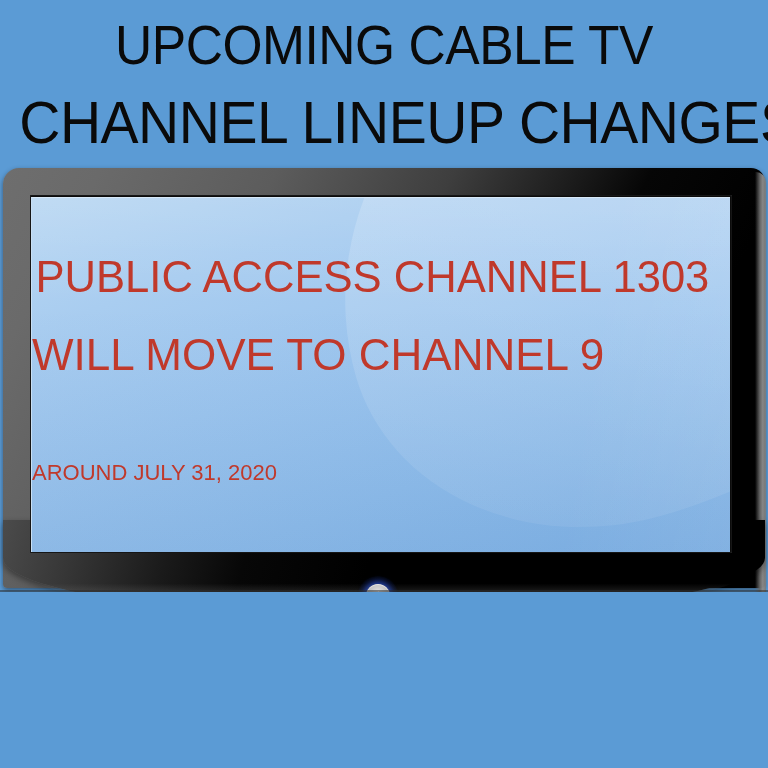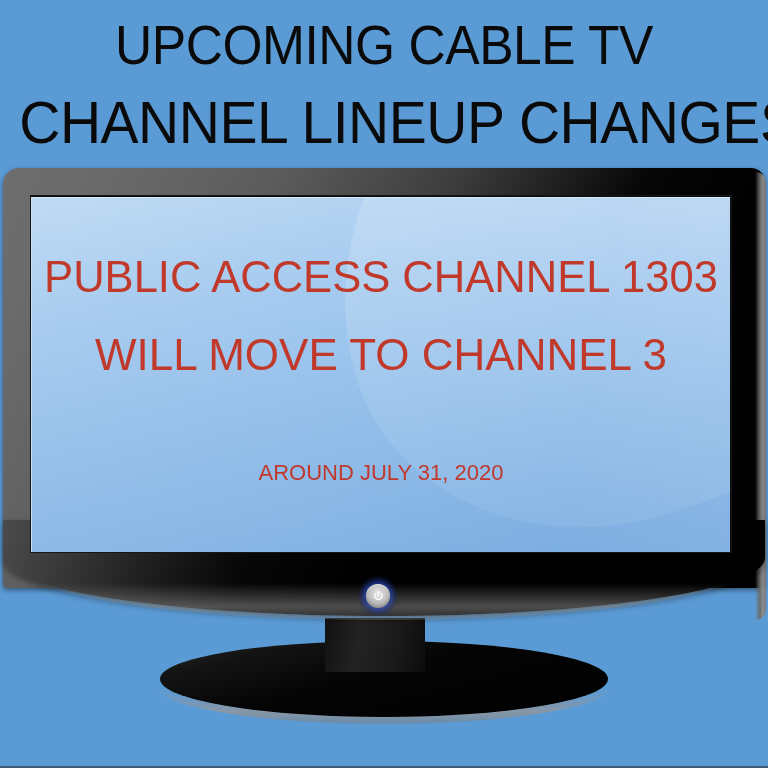--- a/index.html
+++ b/index.html
@@ -8,21 +8,21 @@
     padding: 0;
     background: #5b9bd5;
   }
   body {
     font-family: "Liberation Sans", sans-serif;
   }
 
   .poster {
     position: relative;
     width: 768px;
-    height: 768px;
+    height: 592px;
     background: #5b9bd5;
     overflow: hidden;
   }
 
   
   .headline {
     position: absolute;
     left: 0;
     top: 0;
     width: 768px;
@@ -176,21 +176,21 @@
     position: absolute;
     inset: 0;
     background: linear-gradient(to bottom, rgba(255,255,255,0.10), rgba(0,0,0,0.0) 30%, rgba(30,80,140,0.07) 100%);
     pointer-events: none;
   }
 
   .screen-text {
     position: absolute;
     inset: 0;
     color: #c0392b;
-    text-align: center;
+    text-align: left;
     font-family: "Liberation Sans", sans-serif;
     user-select: none;
   }
   .screen-line1 {
     position: absolute;
     left: 0; top: 54px;
     width: 100%;
     font-size: 44px;
     line-height: 50px;
     transform: scaleX(0.99);
@@ -305,21 +305,21 @@
 
     <div class="screen-frame"></div>
 
     <div class="screen">
       <div class="screen-swoosh-a"></div>
       <div class="screen-swoosh-b"></div>
       <div class="screen-vignette"></div>
 
       <div class="screen-text">
         <div class="screen-line1">PUBLIC ACCESS CHANNEL 1303</div>
-        <div class="screen-line2">WILL MOVE TO CHANNEL 3</div>
+        <div class="screen-line2">WILL MOVE TO CHANNEL 9</div>
         <div class="screen-line3">AROUND JULY 31, 2020</div>
       </div>
     </div>
 
     <div class="power-button">
       <div class="power-button-ring">
         <svg class="power-glyph" width="13" height="13" viewBox="0 0 24 24" aria-hidden="true">
           <path d="M12 3.2 L12 11.4" stroke="#ffffff" stroke-width="2.6" stroke-linecap="round" fill="none"></path>
           <path d="M7.2 6.1 A6.6 6.6 0 1 0 16.8 6.1" stroke="#ffffff" stroke-width="2.3" stroke-linecap="round" fill="none"></path>
         </svg>

